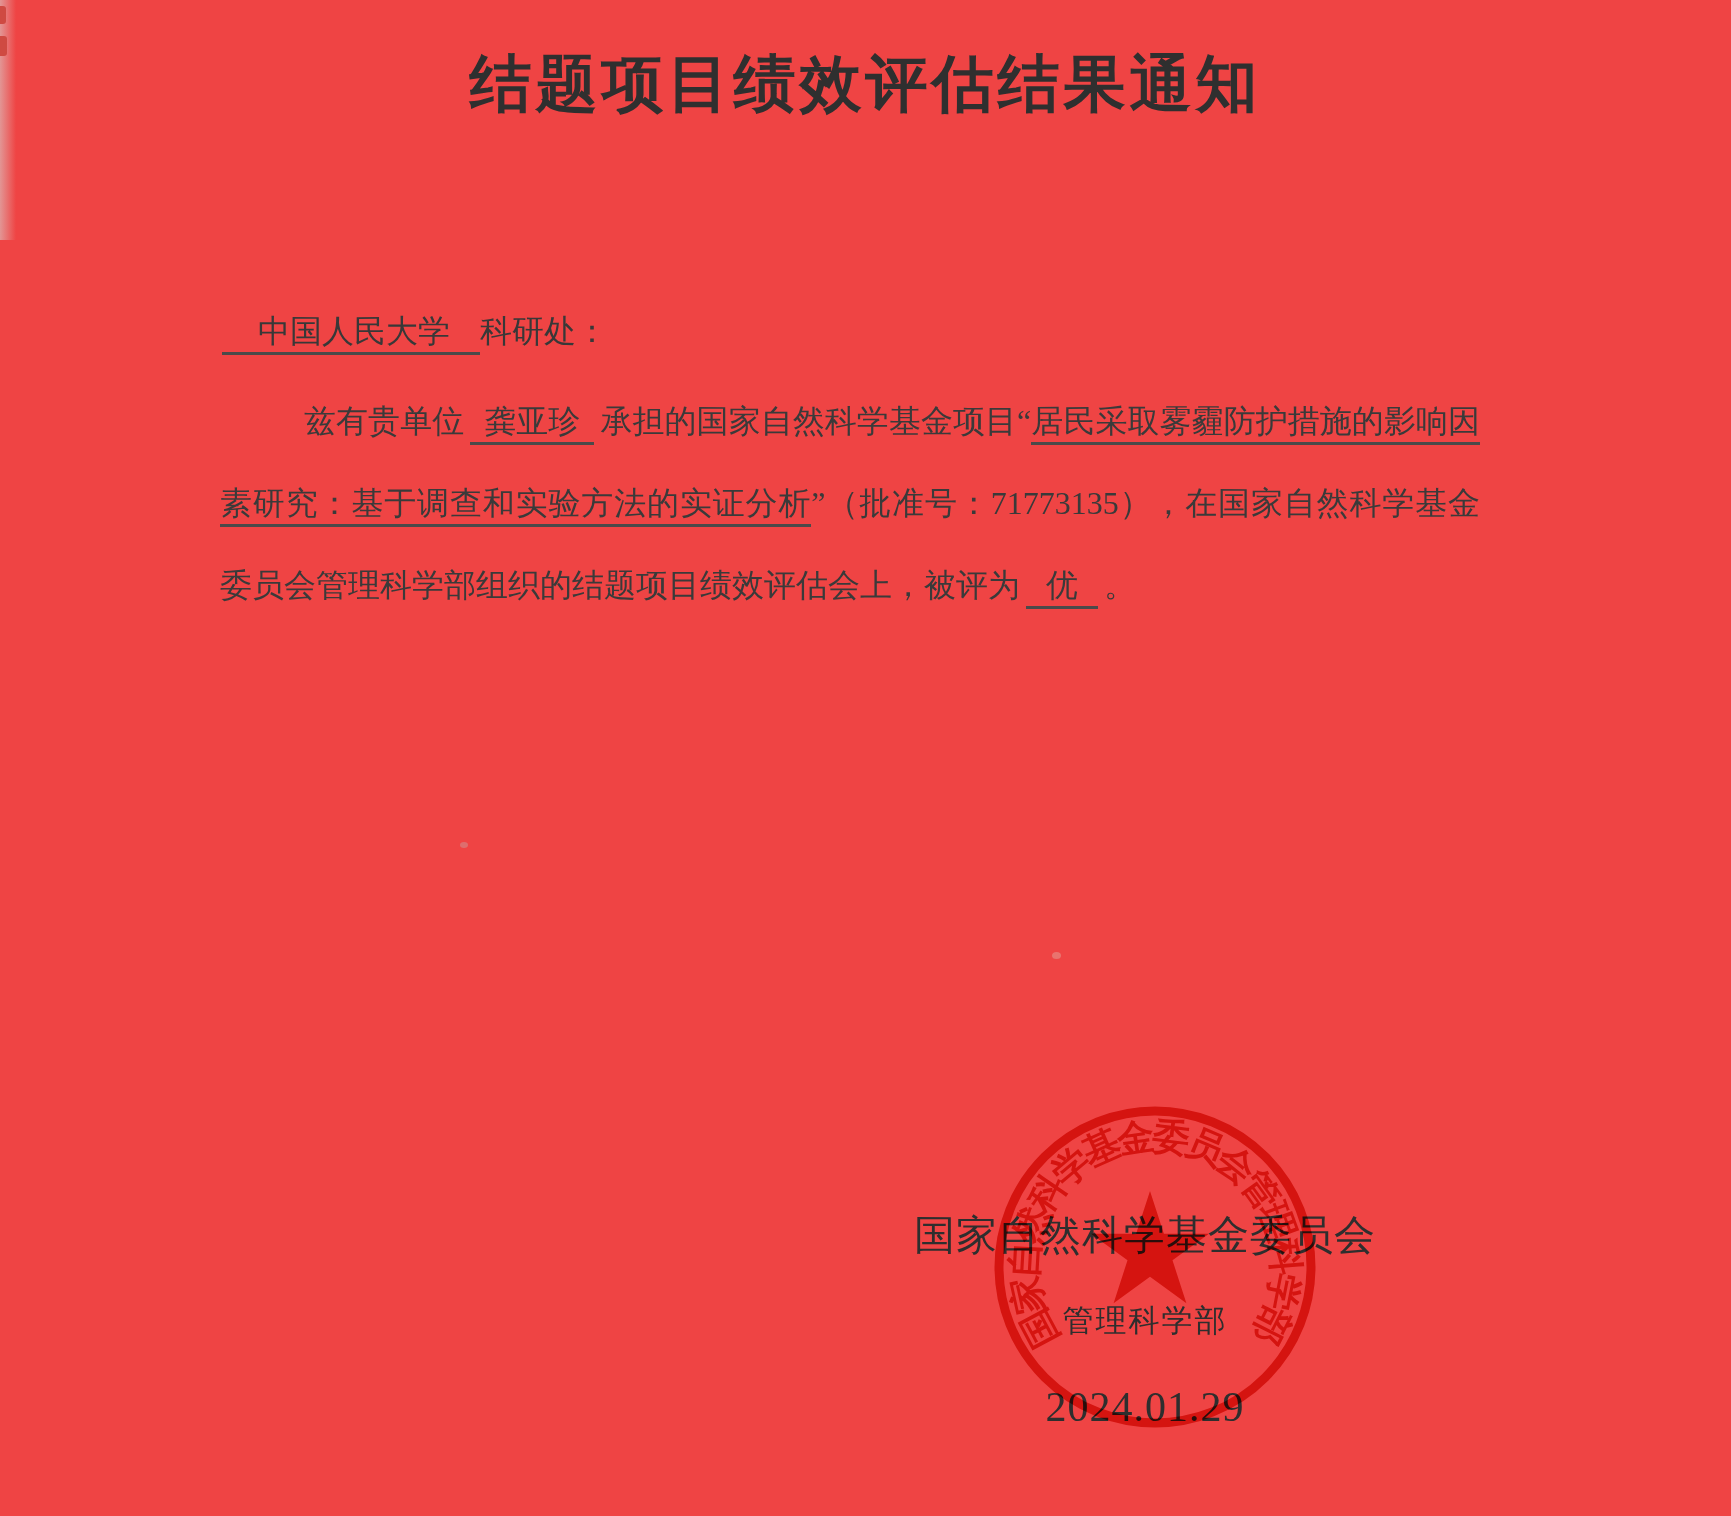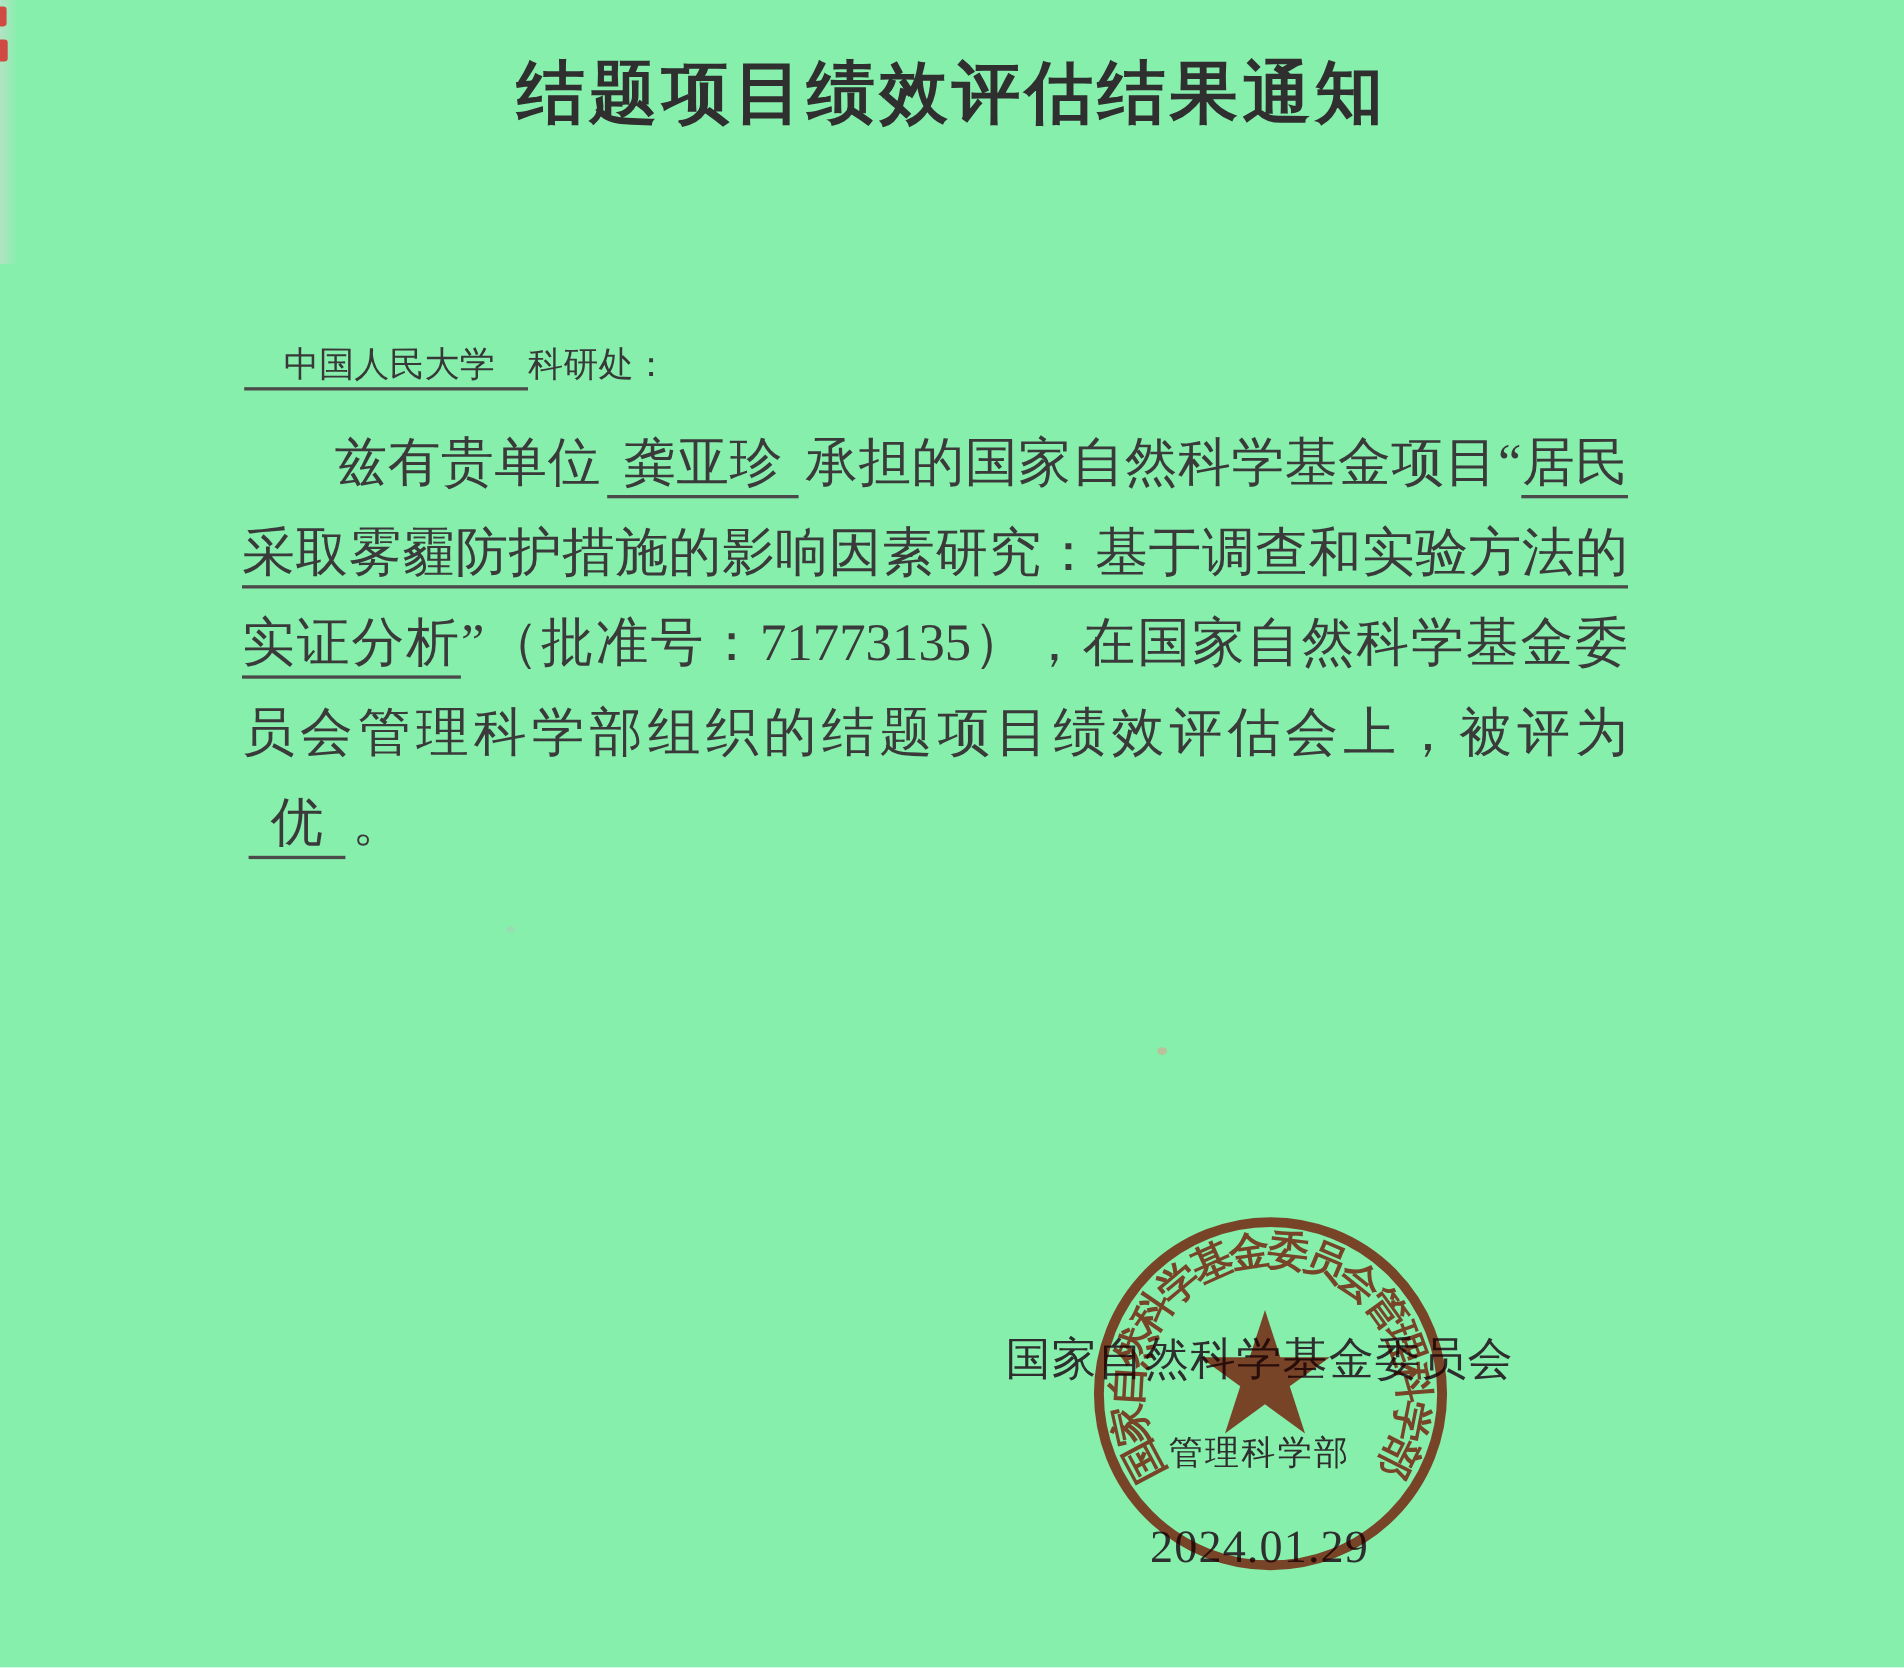--- a/index.html
+++ b/index.html
@@ -1,20 +1,20 @@
 <!DOCTYPE html>
 <html><head>
 <meta charset="utf-8">
 <style>
   html, body { margin: 0; padding: 0; background: #ffffff; }
   .page {
     position: relative;
     width: 1731px;
     height: 1516px;
-    background: #86efac;
+    background: #ef4444;
     overflow: hidden;
     font-family: "Liberation Serif", "DejaVu Serif", serif;
     color: #383838;
   }
 
   
   .title {
     position: absolute;
     top: 42px;
     left: 0;
@@ -41,21 +41,21 @@
   .u { border-bottom: 3px solid #4a4a4a; padding-bottom: 3px; }
   .recipient { padding-left: 36px; padding-right: 30px; }
   .name  { padding-left: 14px; padding-right: 14px; margin: 0 6px; }
   .grade { padding-left: 20px; padding-right: 20px; margin: 0 6px; }
 
   .para {
     position: absolute;
     left: 220px;
     width: 1260px;
     margin: 0;
-    font-size: 48px;
+    font-size: 32px;
     line-height: 82px;
     color: #3a3a3a;
   }
   .para1 {
     top: 380px;
     text-align: justify;
     text-indent: 84px;
   }
   .para2 { top: 708px; padding-left: 84px; }
   .para3 { top: 790px; padding-left: 84px; }

